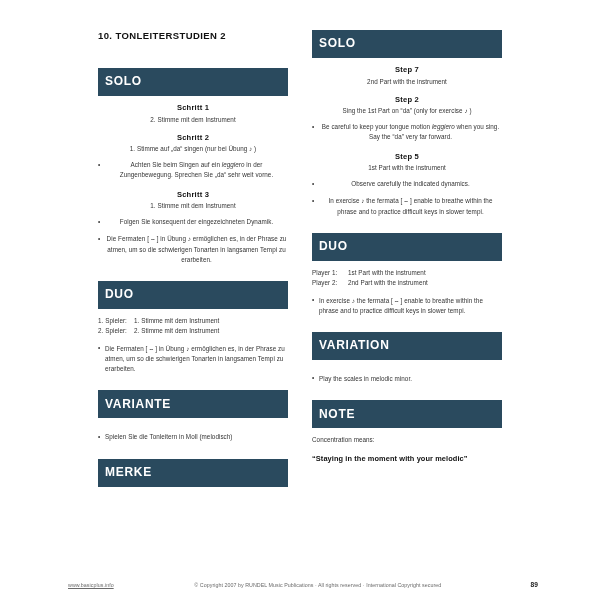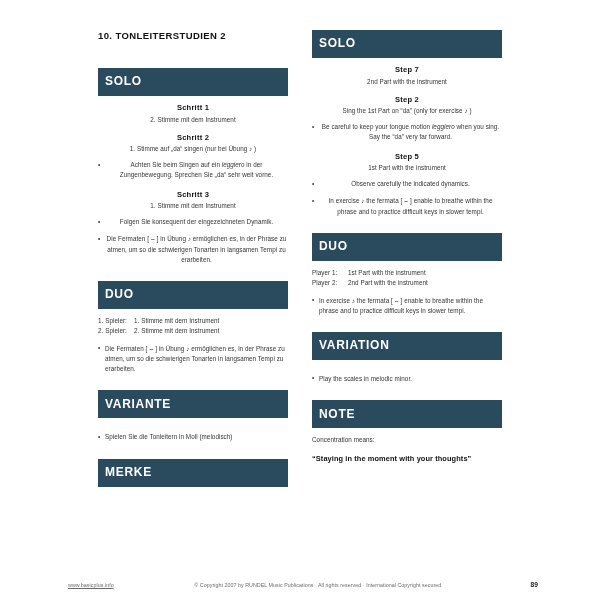--- a/index.html
+++ b/index.html
@@ -296,21 +296,21 @@
           <div class="bullets">
             <div class="bullet">Play the scales in melodic minor.</div>
           </div>
         </div>
       </div>
 
       <div class="section">
         <div class="banner">NOTE</div>
         <div class="section-body">
           <div class="note-lead">Concentration means:</div>
-          <div class="note-quote">“Staying in the moment with your thoughts”</div>
+          <div class="note-quote">“Staying in the moment with your melodic”</div>
         </div>
       </div>
 
     </div>
 
   </div>
 
   <div class="footer">
     <span class="footer-left">www.basicplus.info</span>
     <span class="footer-center">© Copyright 2007 by RUNDEL Music Publications · All rights reserved · International Copyright secured</span>

